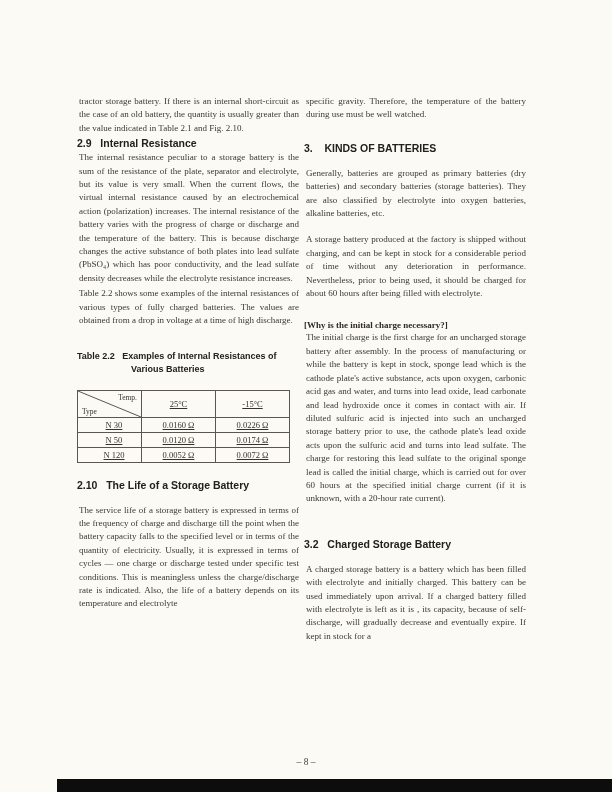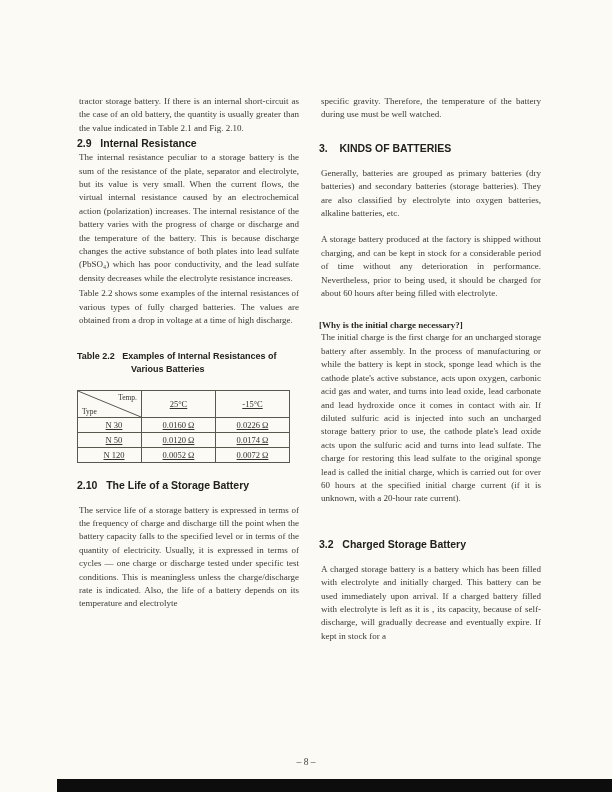--- a/index.html
+++ b/index.html
@@ -6,21 +6,21 @@
   .page{
     position:relative;
     width:612px;height:792px;
     background:#fbfaf5;
     font-family:"Liberation Serif","DejaVu Serif",serif;
     color:#38352f;
     overflow:hidden;
   }
   .col{position:absolute;top:93px;width:224px;}
   .col-left{left:77px;}
-  .col-right{left:319px;}
+  .col-right{left:304px;}
 
   p.body{
     font-size:9px;
     line-height:13.4px;
     text-align:justify;
     margin:2px;
     color:#3c3933;
   }
   h3.sec{
     font-family:"Liberation Sans","DejaVu Sans",sans-serif;

